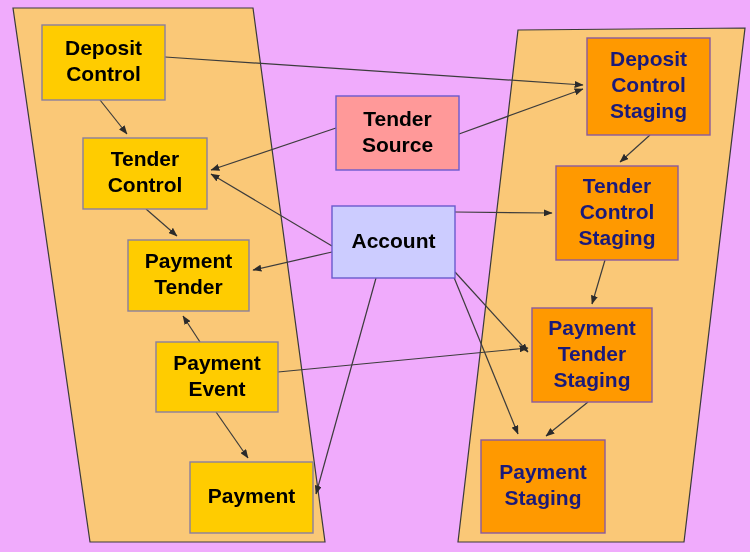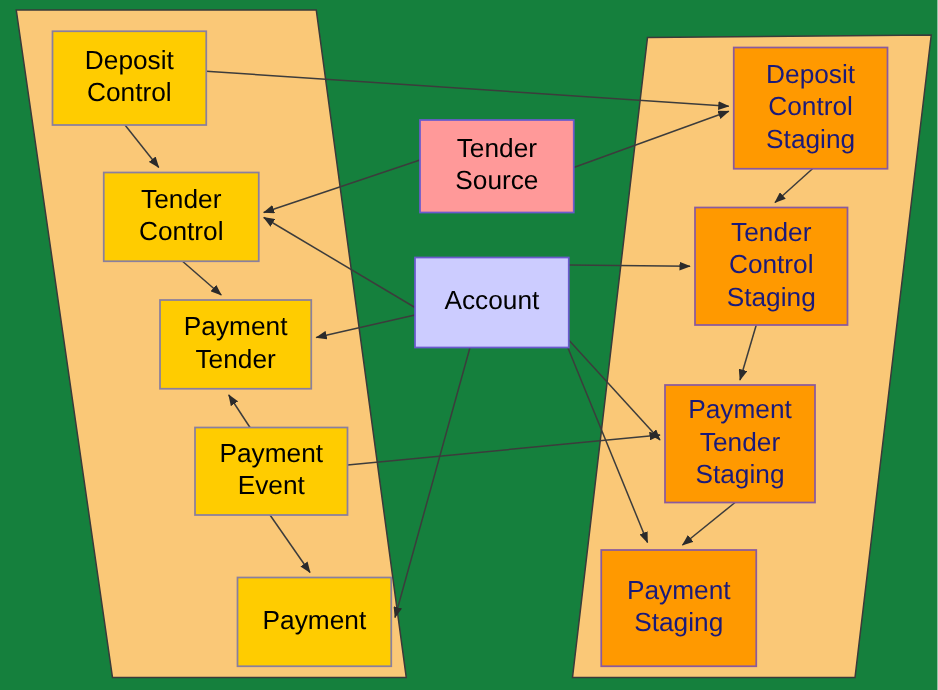--- a/index.html
+++ b/index.html
@@ -10,21 +10,22 @@
   body {
     width: 750px;
     height: 552px;
     font-family: "Liberation Sans", sans-serif;
     overflow: hidden;
   }
   #diagram-root {
     position: relative;
     width: 750px;
     height: 552px;
-    background: #15803d;
+    background: #f0abfc;
+    font-weight: bold;
   }
   svg#diagram-canvas {
     position: absolute;
     left: 0;
     top: 0;
     width: 750px;
     height: 552px;
     display: block;
   }
   .group-shape {

